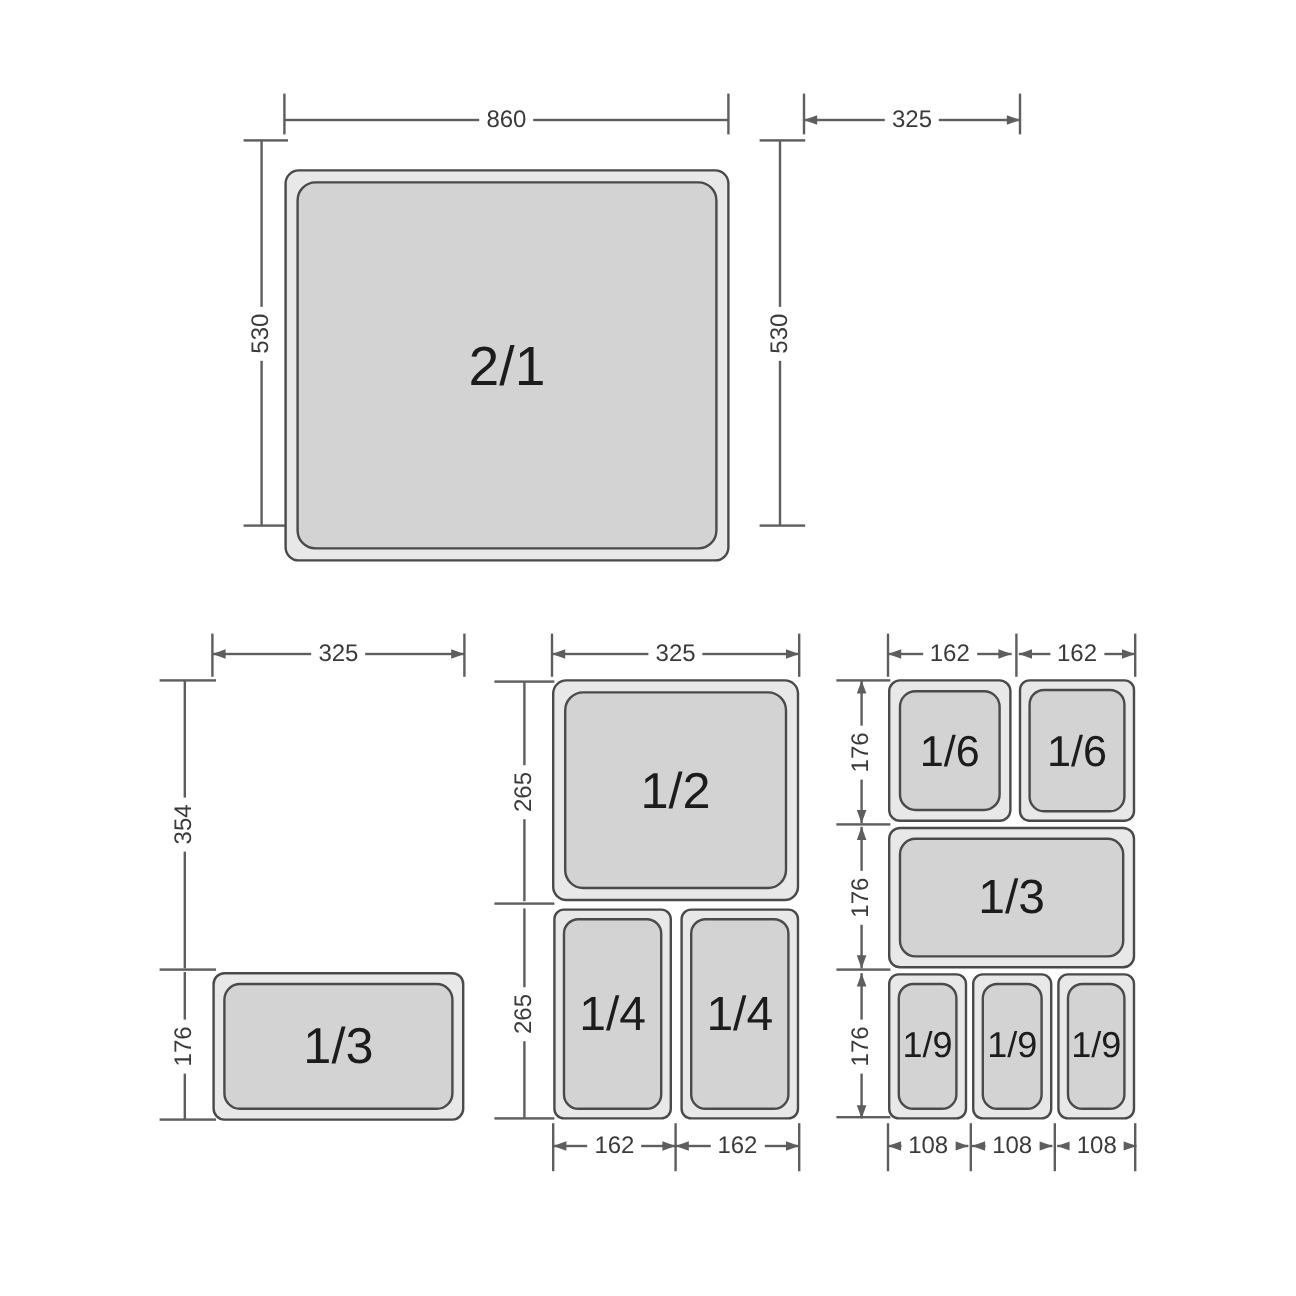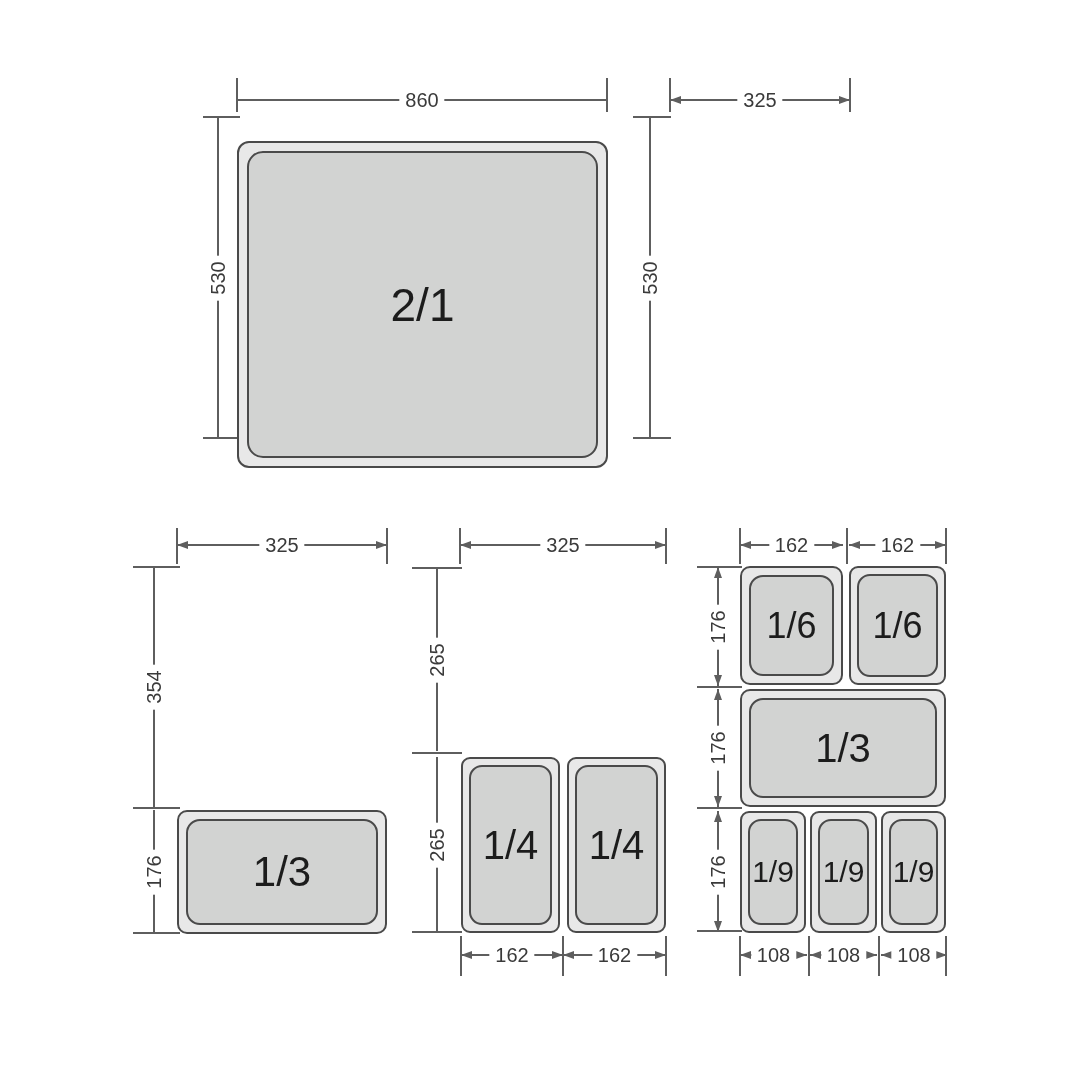--- a/index.html
+++ b/index.html
@@ -25,20 +25,24 @@
 <body>
 
 <div id="canvas" style="--bg: #ffffff; --fill: #d2d3d2; --rim: #e8e8e8; --panborder: #4a4a4a; --line: #5e5e5e; --dimtext: #3a3a3a; --pantext: #1c1c1c;">
     <div class="pan" style="left: 237px; top: 113px; width: 371px; height: 327px; border-radius: 12px; margin-top: 28px;">
       <div class="pan-inner" style="inset: 8px; border-radius: 16px;"></div>
       <span class="pan-label" style="font-size: 46px;"><span class="">2/1</span></span>
     </div>
     <div class="pan" style="left: 177px; top: 810px; width: 210px; height: 124px; border-radius: 10px;">
       <div class="pan-inner" style="inset: 7px; border-radius: 14px;"></div>
       <span class="pan-label" style="font-size: 42px;"><span class="">1/3</span></span>
+    </div>
+    <div class="pan" style="left: 460px; top: 566px; width: 206px; height: 185px; border-radius: 12px;">
+      <div class="pan-inner" style="inset: 8px; border-radius: 16px;"></div>
+      <span class="pan-label" style="font-size: 42px;"><span class="">1/2</span></span>
     </div>
     <div class="pan" style="left: 461px; top: 757px; width: 99px; height: 176px; border-radius: 9px;">
       <div class="pan-inner" style="inset: 6px; border-radius: 13px;"></div>
       <span class="pan-label" style="font-size: 40px;"><span class="">1/4</span></span>
     </div>
     <div class="pan" style="left: 567px; top: 757px; width: 99px; height: 176px; border-radius: 9px;">
       <div class="pan-inner" style="inset: 6px; border-radius: 13px;"></div>
       <span class="pan-label" style="font-size: 40px;"><span class="">1/4</span></span>
     </div>
     <div class="pan" style="left: 740px; top: 566px; width: 103px; height: 119px; border-radius: 10px;">

